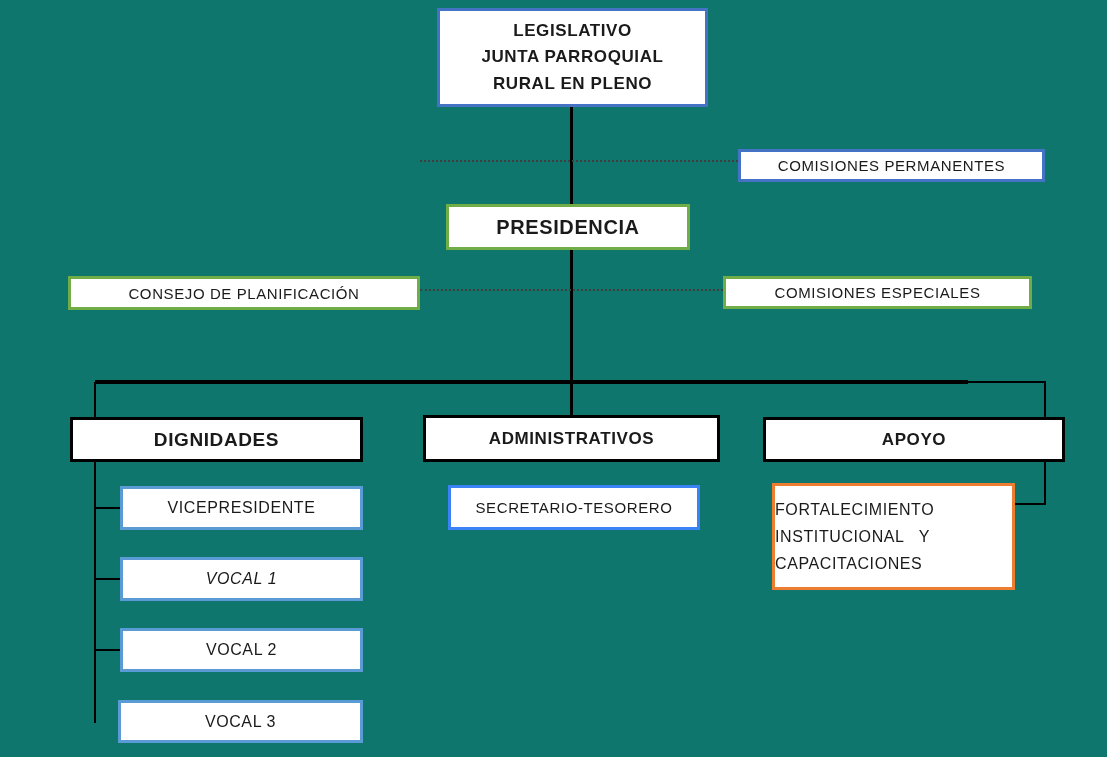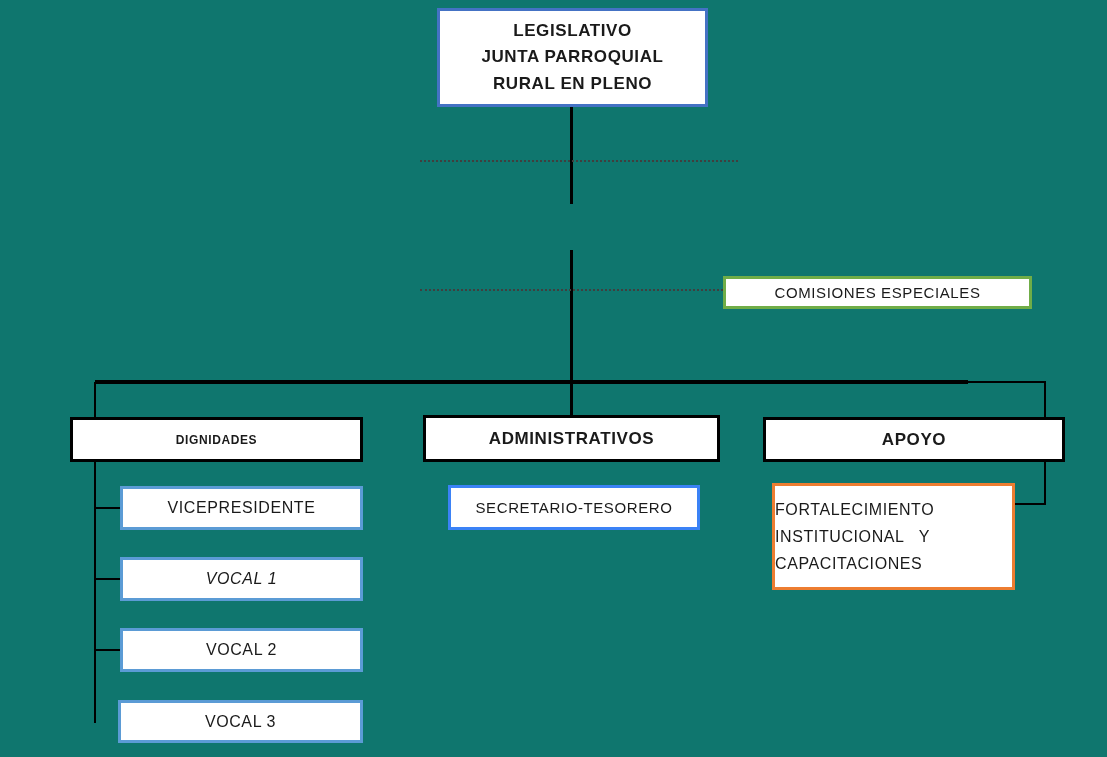--- a/index.html
+++ b/index.html
@@ -22,21 +22,21 @@
     letter-spacing:0.6px;
   }
 
   
   .n-legislativo { left:437px; top:8px;  width:271px; height:99px; border:3px solid #4472C4; font-size:17px; font-weight:bold; flex-direction:column; line-height:1.55; }
   .n-instancias  { left:68px;  top:148px; width:352px; height:34px; border:3px solid #4472C4; font-size:15px; }
   .n-compermanentes { left:738px; top:149px; width:307px; height:33px; border:3px solid #4472C4; font-size:15px; }
   .n-presidencia { left:446px; top:204px; width:244px; height:46px; border:3px solid #70AD47; font-size:20px; font-weight:bold; }
   .n-consejo     { left:68px;  top:276px; width:352px; height:34px; border:3px solid #70AD47; font-size:15px; }
   .n-comespeciales { left:723px; top:276px; width:309px; height:33px; border:3px solid #70AD47; font-size:15px; }
-  .n-dignidades  { left:70px;  top:417px; width:293px; height:45px; border:3px solid #000000; font-size:12px; font-weight:bold; }
+  .n-dignidades  { left:70px;  top:417px; width:293px; height:45px; border:3px solid #000000; font-size:19px; font-weight:bold; }
   .n-administrativos { left:423px; top:415px; width:297px; height:47px; border:3px solid #000000; font-size:17px; font-weight:bold; }
   .n-apoyo       { left:763px; top:417px; width:302px; height:45px; border:3px solid #000000; font-size:17px; font-weight:bold; }
   .n-vicepresidente { left:120px; top:486px; width:243px; height:44px; border:3px solid #5B9BD5; font-size:16px; }
   .n-vocal1      { left:120px; top:557px; width:243px; height:44px; border:3px solid #5B9BD5; font-size:16px;font-style:italic; }
   .n-vocal2      { left:120px; top:628px; width:243px; height:44px; border:3px solid #5B9BD5; font-size:16px; }
   .n-vocal3      { left:118px; top:700px; width:245px; height:43px; border:3px solid #5B9BD5; font-size:16px; }
   .n-secretario  { left:448px; top:485px; width:252px; height:45px; border:3px solid #3b82f6; font-size:15px; }
   .n-fortalecimiento {
     left:772px; top:483px; width:243px; height:107px;
     border:3px solid #ED7D31; font-size:16px;
@@ -78,22 +78,31 @@
   <div class="line" style="left:1044px; top:462px; width:2px; height:43px;"></div>
   <div class="line" style="left:1015px; top:503px; width:31px; height:2px;"></div>
 
   <div class="node n-legislativo">
     <span>LEGISLATIVO</span>
     <span>JUNTA PARROQUIAL</span>
     <span>RURAL EN PLENO</span>
   </div>
 
 
+  <div class="node n-compermanentes">
+    <span>COMISIONES PERMANENTES</span>
+  </div>
 
+  <div class="node n-presidencia">
+    <span>PRESIDENCIA</span>
+  </div>
 
+  <div class="node n-consejo">
+    <span>CONSEJO DE PLANIFICACIÓN</span>
+  </div>
 
   <div class="node n-comespeciales">
     <span>COMISIONES ESPECIALES</span>
   </div>
 
   <div class="node n-dignidades">
     <span>DIGNIDADES</span>
   </div>
 
   <div class="node n-administrativos">

